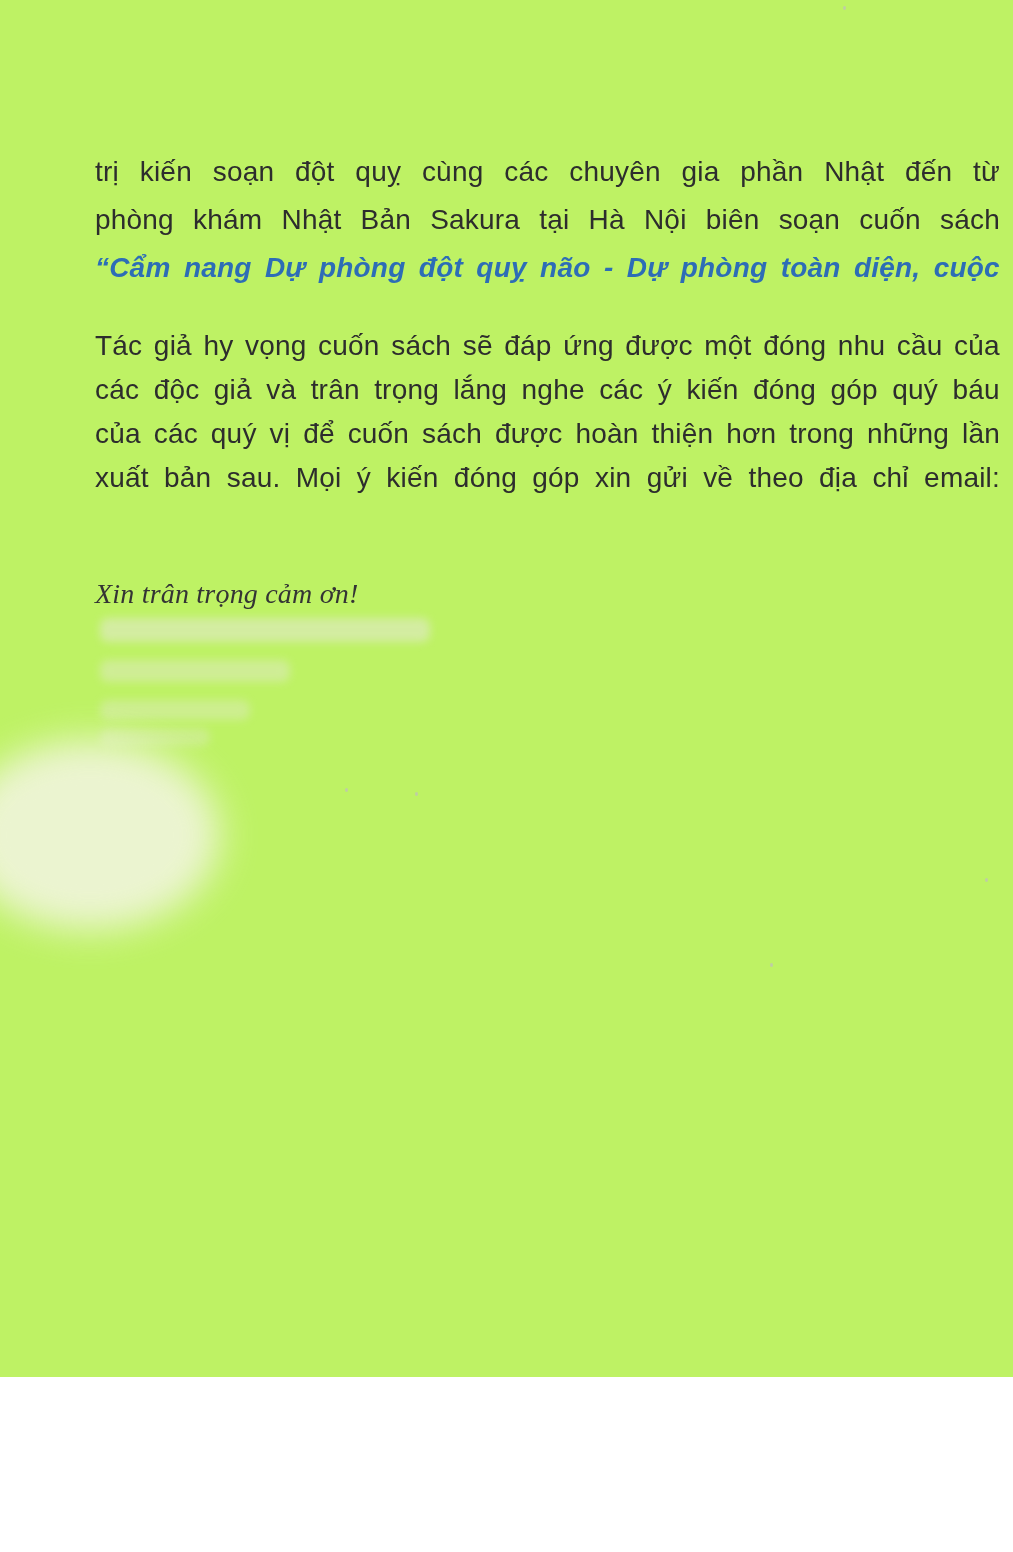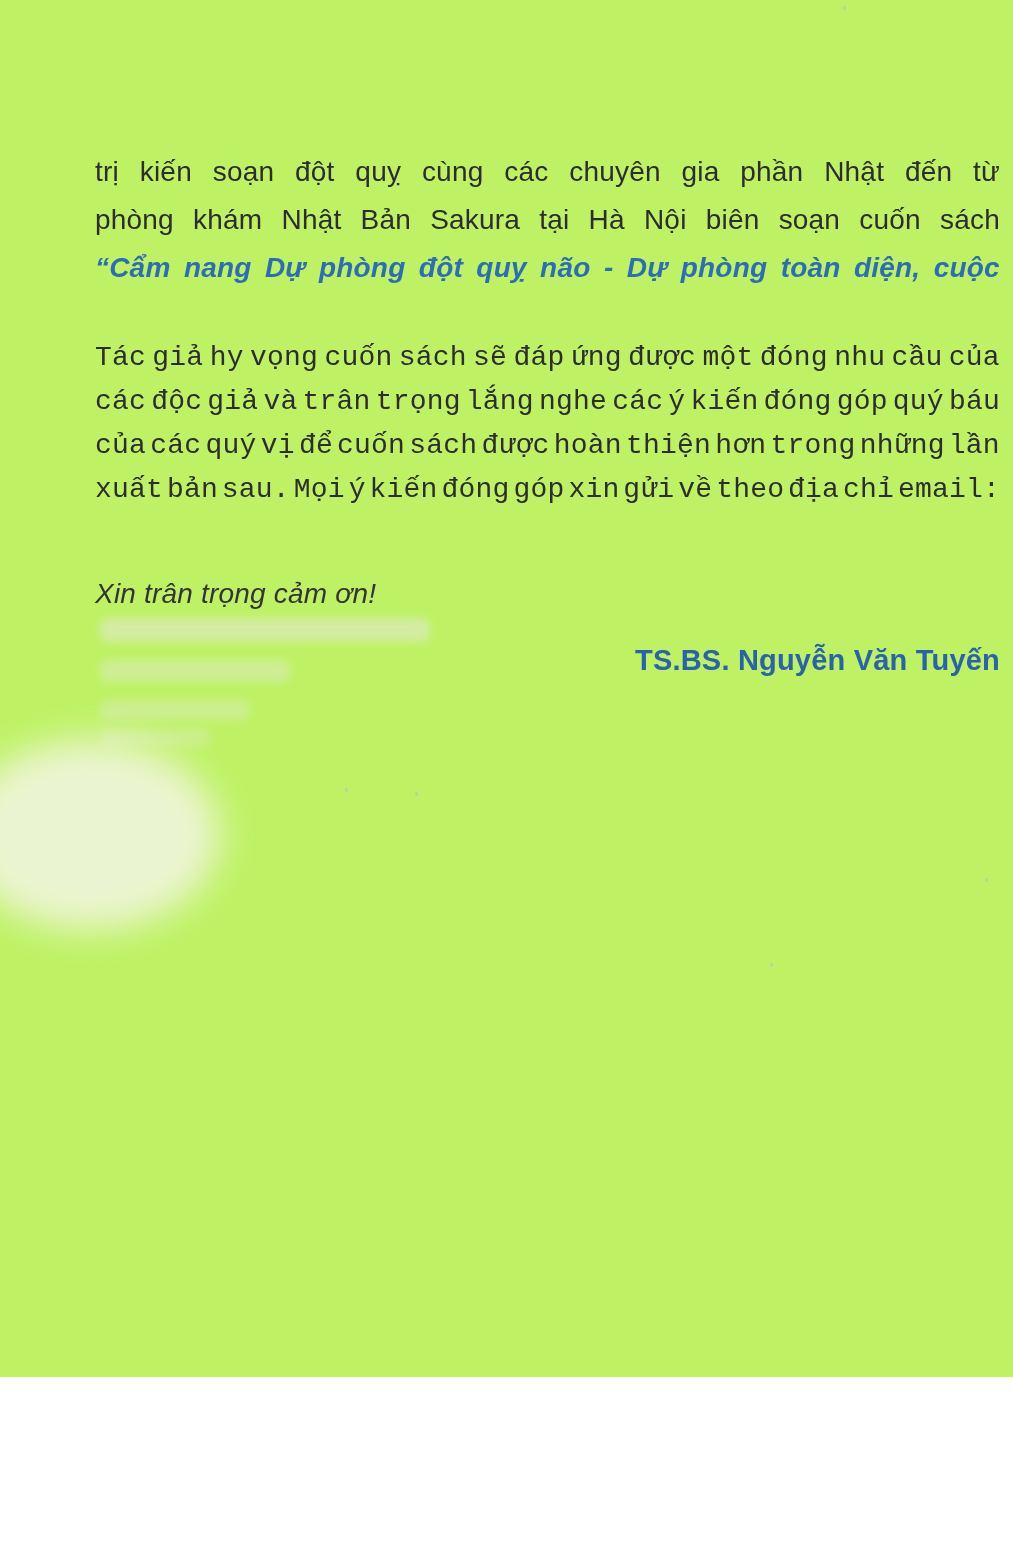--- a/index.html
+++ b/index.html
@@ -37,20 +37,21 @@
   }
   .blue-title {
     color: #2d6db6;
     font-weight: bold;
     font-style: italic;
   }
   .black-period { color: #2b2b2b; font-style: normal; }
   .closing {
     font-style: italic;
     color: #343434;
+    font-family: Liberation Serif, serif;
   }
   .signature {
     text-align: right;
     font-weight: bold;
     color: #2a62ab;
     font-size: 29px;
     letter-spacing: 0.2px;
   }
   
   .ghost {
@@ -121,21 +122,21 @@
         <span>não</span>
         <span>-</span>
         <span>Dự</span>
         <span>phòng</span>
         <span>toàn</span>
         <span>diện,</span>
         <span>cuộc</span>
       </div>
   </div>
 
-  <div class="textblock p2" style="top:336px;font-family:Liberation Mono, monospace;">
+  <div class="textblock p2" style="top:324px;">
     <div class="line just">
         <span>Tác</span>
         <span>giả</span>
         <span>hy</span>
         <span>vọng</span>
         <span>cuốn</span>
         <span>sách</span>
         <span>sẽ</span>
         <span>đáp</span>
         <span>ứng</span>
@@ -195,23 +196,20 @@
         <span>địa</span>
         <span>chỉ</span>
         <span>email:</span>
       </div>
   </div>
 
   <div class="textblock closing" style="top:572px;">
     <div class="line">Xin trân trọng cảm ơn!</div>
   </div>
 
-  <div class="textblock signature" style="top:636px;">
-    <div class="line">TS.BS. Nguyễn Văn Tuyến</div>
-  </div>
 
   <div class="ghost" style="left:100px; top:618px; width:330px; height:24px;"></div>
   <div class="ghost" style="left:100px; top:660px; width:190px; height:22px; opacity:0.4;"></div>
   <div class="ghost" style="left:100px; top:700px; width:150px; height:20px; opacity:0.35;"></div>
   <div class="ghost" style="left:100px; top:728px; width:110px; height:18px; opacity:0.3;"></div>
 
   <div class="smudge" style="left:-40px; top:740px; width:260px; height:190px;"></div>
 
   <div class="speck" style="left:345px; top:788px;"></div>
   <div class="speck" style="left:415px; top:792px;"></div>

